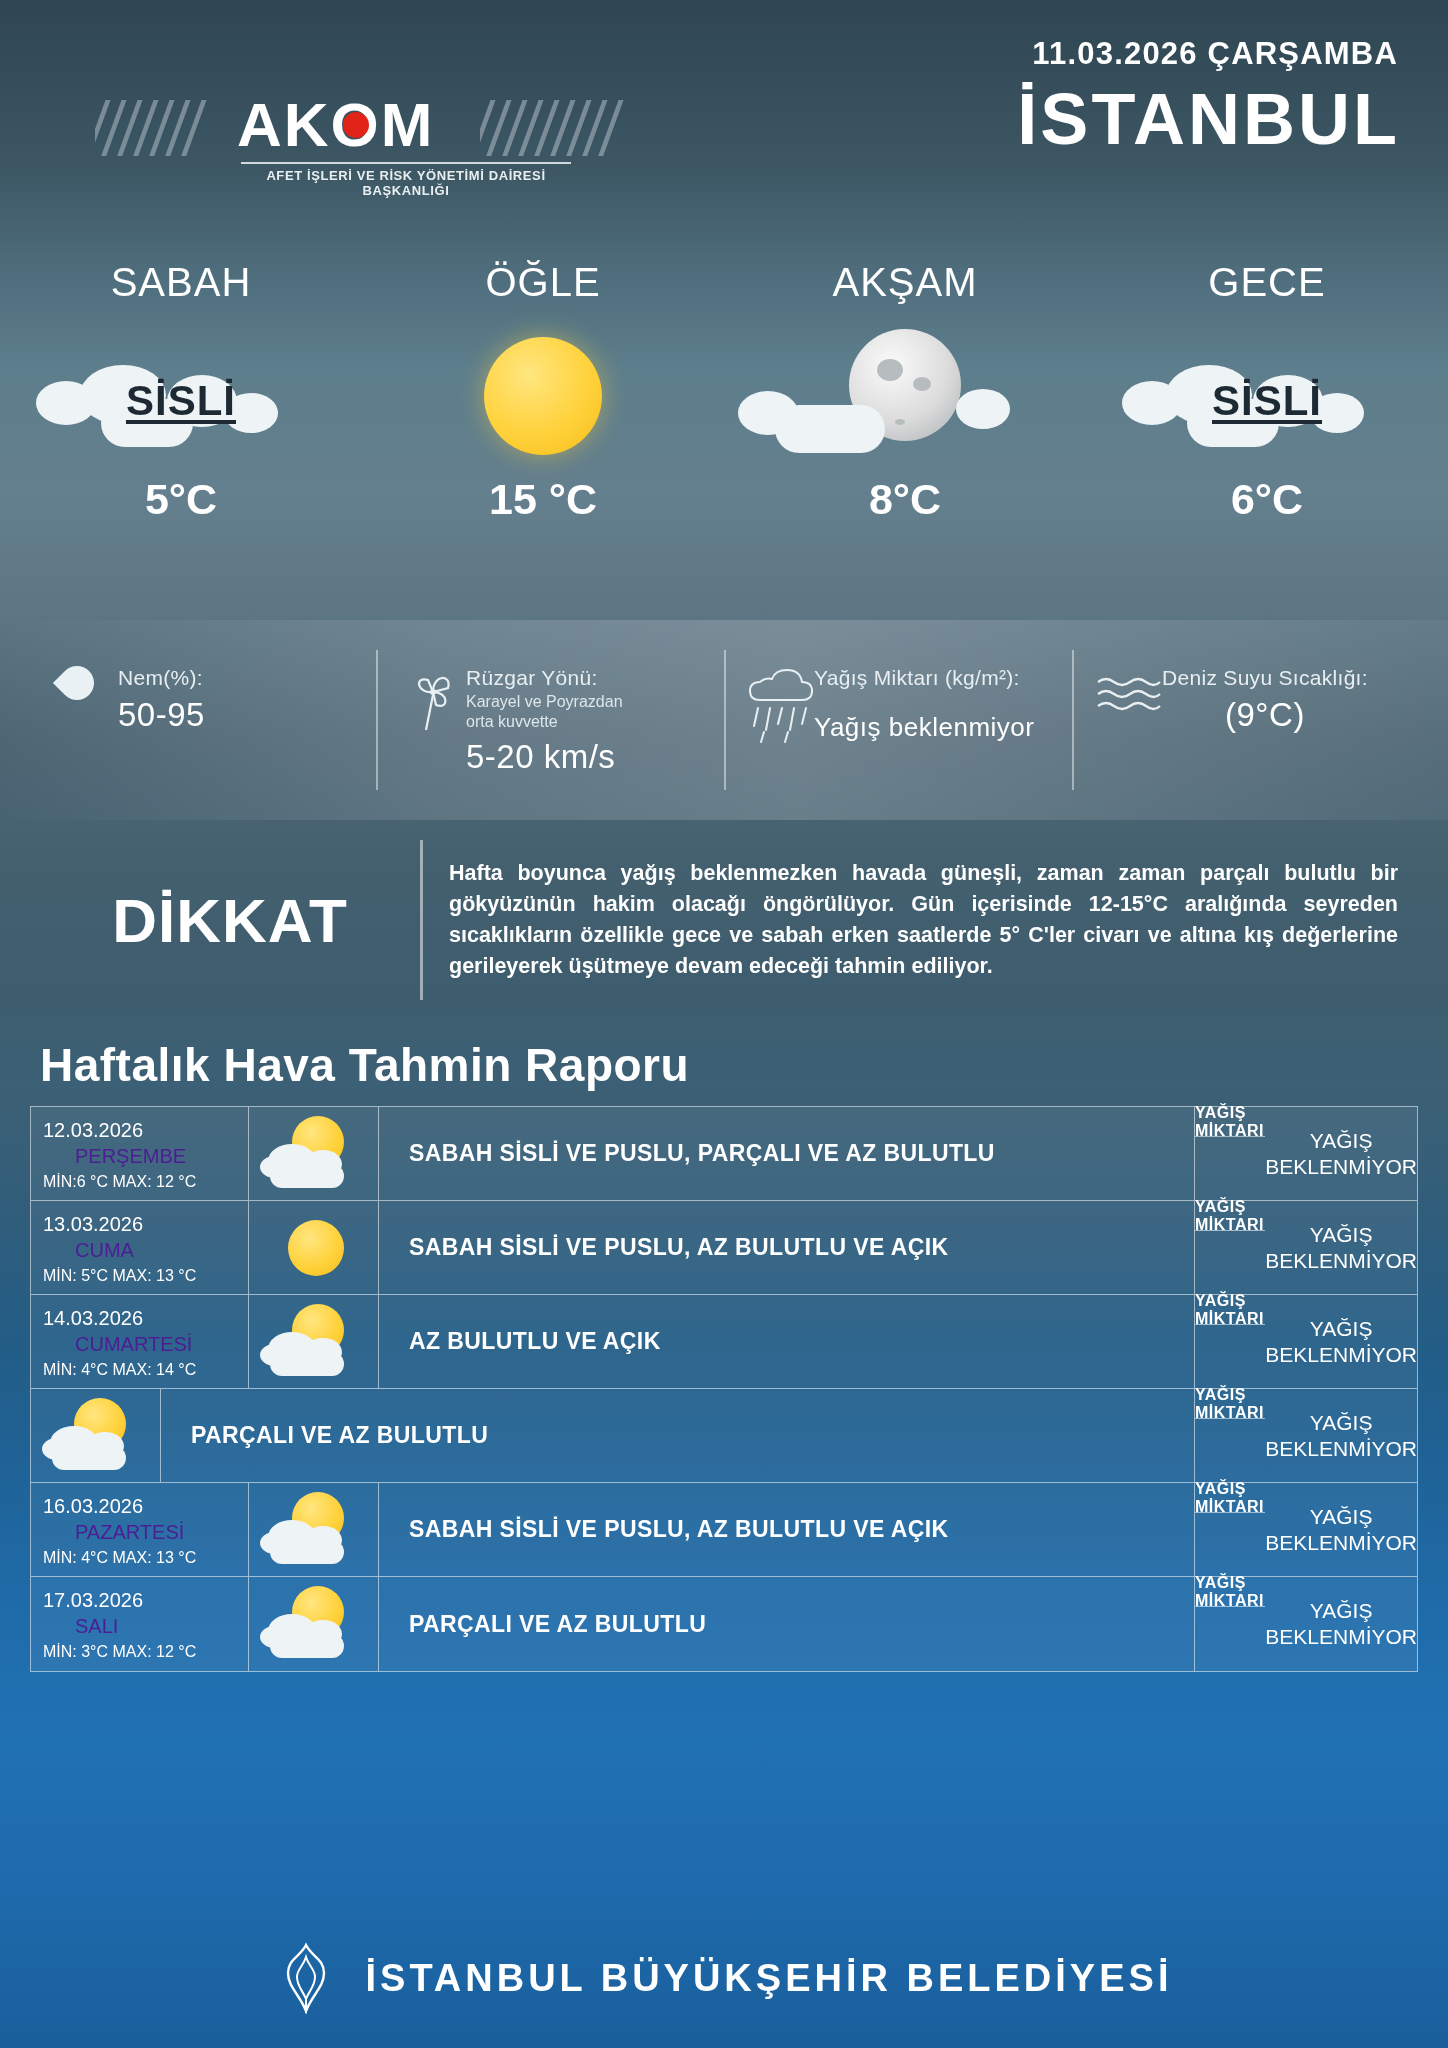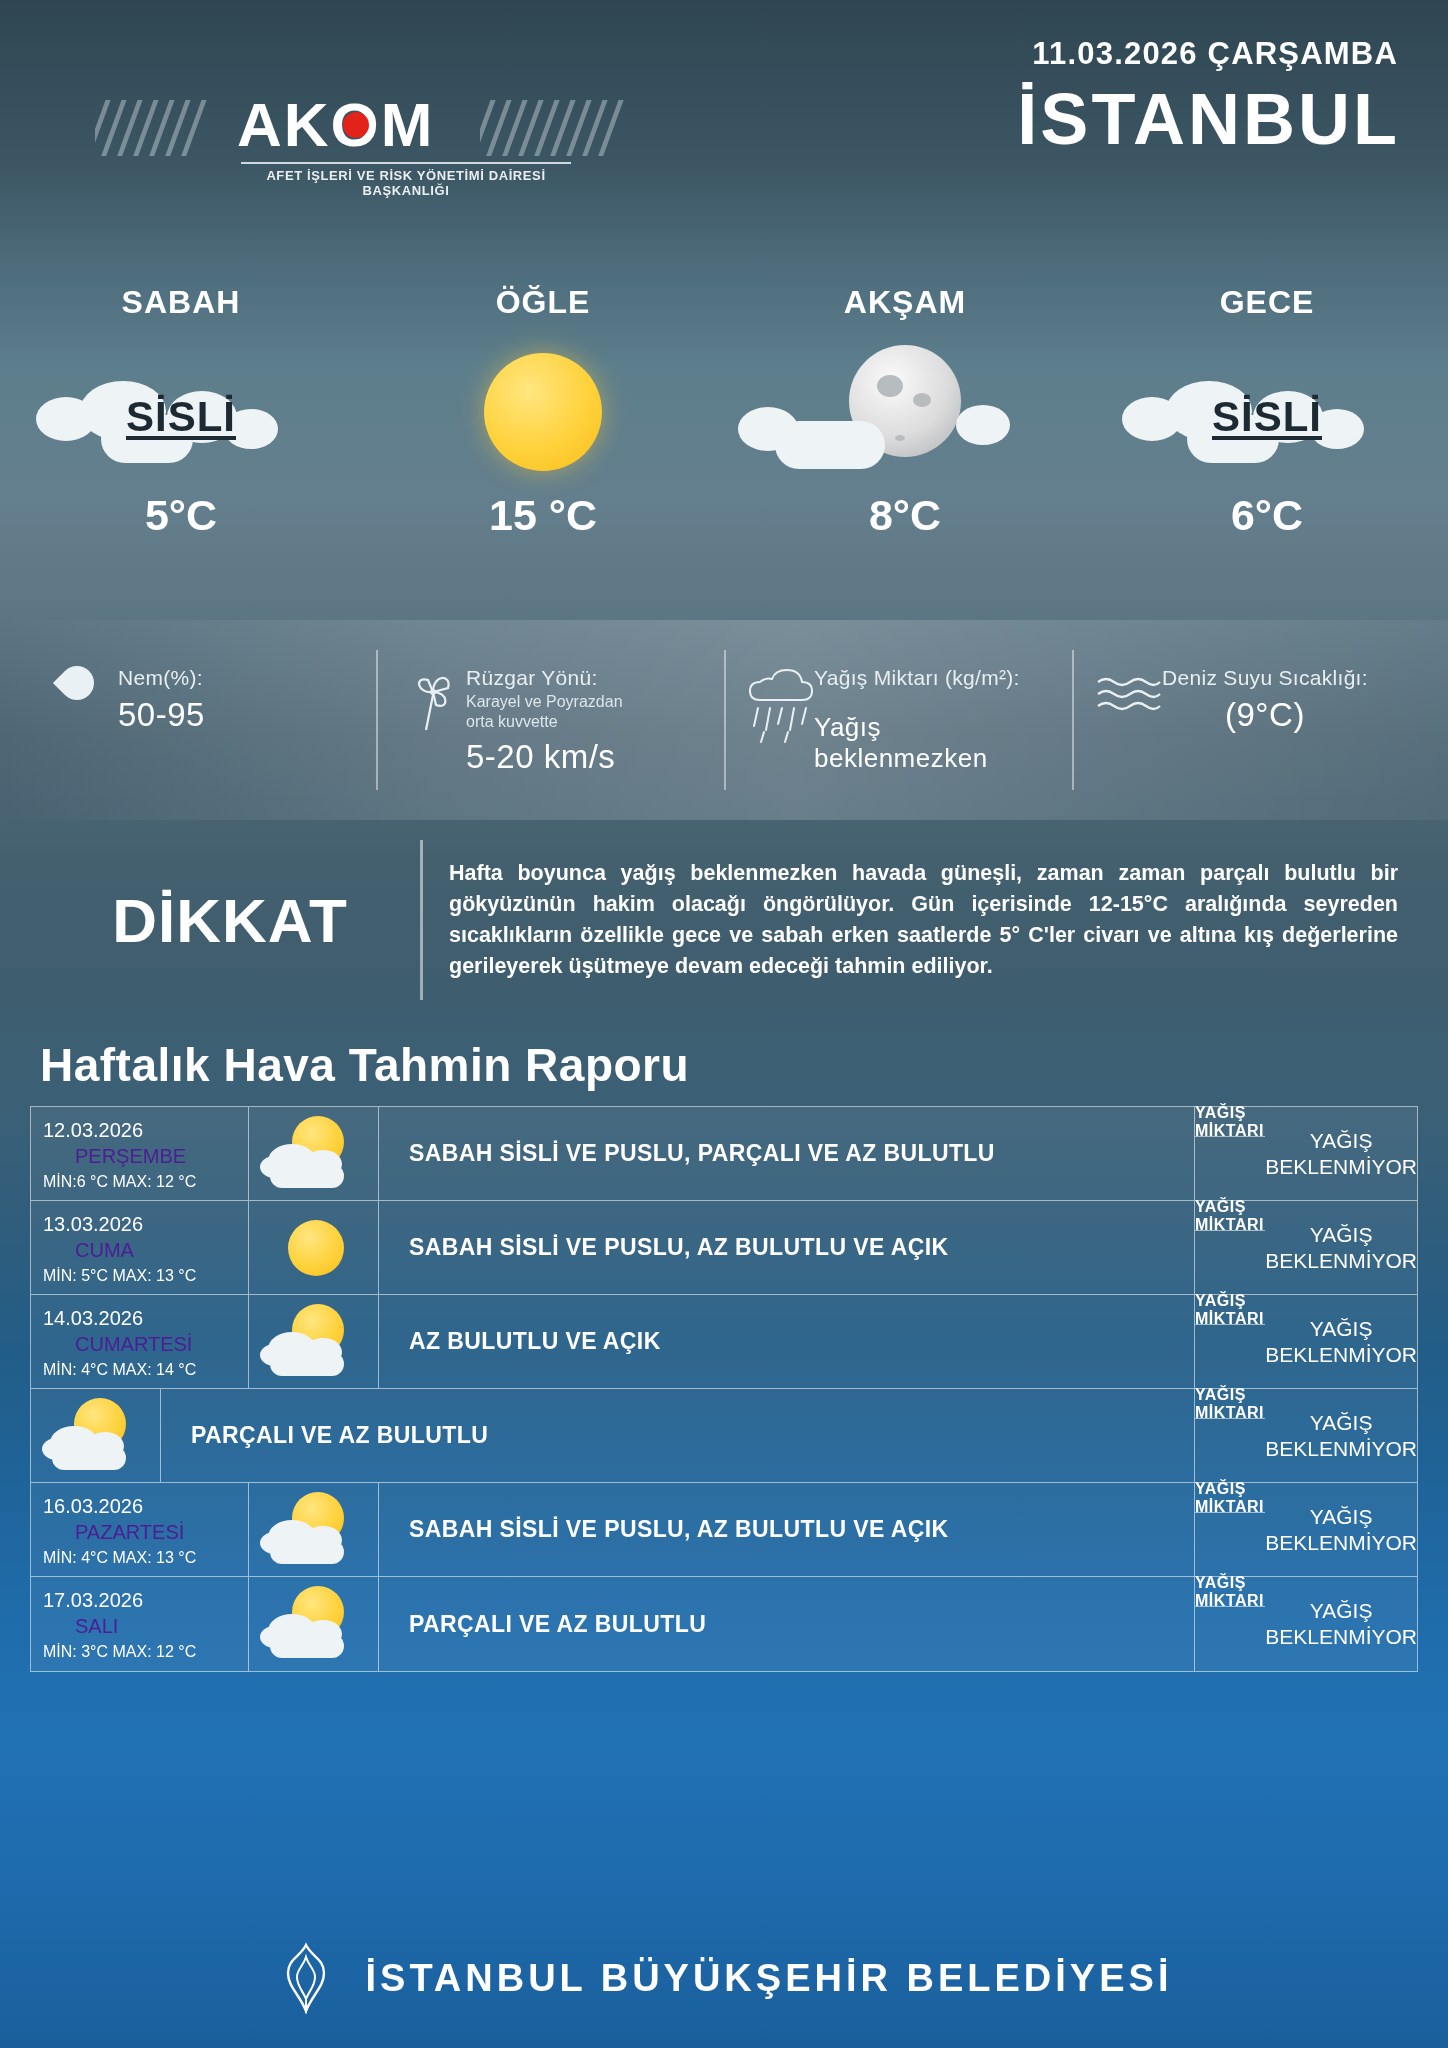--- a/index.html
+++ b/index.html
@@ -123,24 +123,24 @@
     position: relative;
     height: 380px;
     display: flex;
   }
   .daypart {
     flex: 1;
     text-align: center;
     position: relative;
   }
   .dp-title {
-    font-size: 32px;
-    font-weight: bold;
+    font-size: 40px;
+    font-weight: normal;
     letter-spacing: 1px;
-    margin-top: 44px;
+    margin-top: 20px;
   }
   .dp-icon {
     height: 150px;
     position: relative;
     margin-top: 14px;
   }
   .dp-temp {
     font-size: 43px;
     font-weight: bold;
     margin-top: 6px;
@@ -505,21 +505,21 @@
           <line x1="40" y1="52" x2="36" y2="68"></line>
           <line x1="52" y1="52" x2="48" y2="74"></line>
           <line x1="64" y1="52" x2="60" y2="68"></line>
           <line x1="22" y1="76" x2="19" y2="86"></line>
           <line x1="46" y1="76" x2="43" y2="86"></line>
         </g>
       </svg>
     </div>
     <div class="m-txt">
       <div class="m-label">Yağış Miktarı (kg/m²):</div>
-      <div class="m-value small" style="margin-top:22px">Yağış beklenmezken</div>
+      <div class="m-value small" style="margin-top:22px">Yağış beklenmiyor</div>
     </div>
   </div>
 
   <div class="metric">
     <div class="m-ico">
       <svg class="seaico" viewBox="0 0 66 40">
         <path d="M2 8 q8 -6 16 0 t16 0 t16 0 t14 0" fill="none" stroke="#e9f0f3" stroke-width="2.2"></path>
         <path d="M2 20 q8 -6 16 0 t16 0 t16 0 t14 0" fill="none" stroke="#e9f0f3" stroke-width="2.2"></path>
         <path d="M2 32 q8 -6 16 0 t16 0 t16 0 t14 0" fill="none" stroke="#e9f0f3" stroke-width="2.2"></path>
       </svg>

